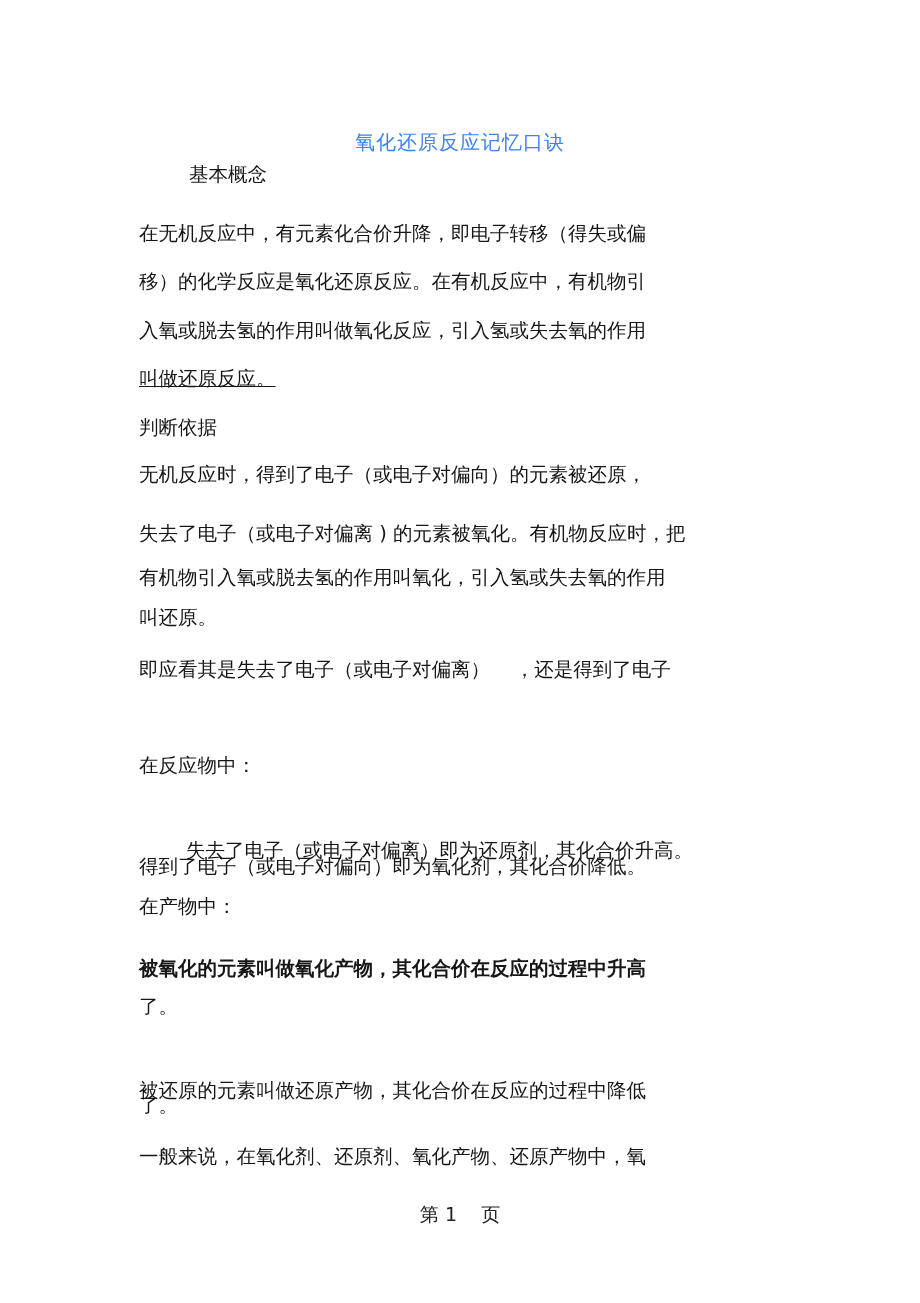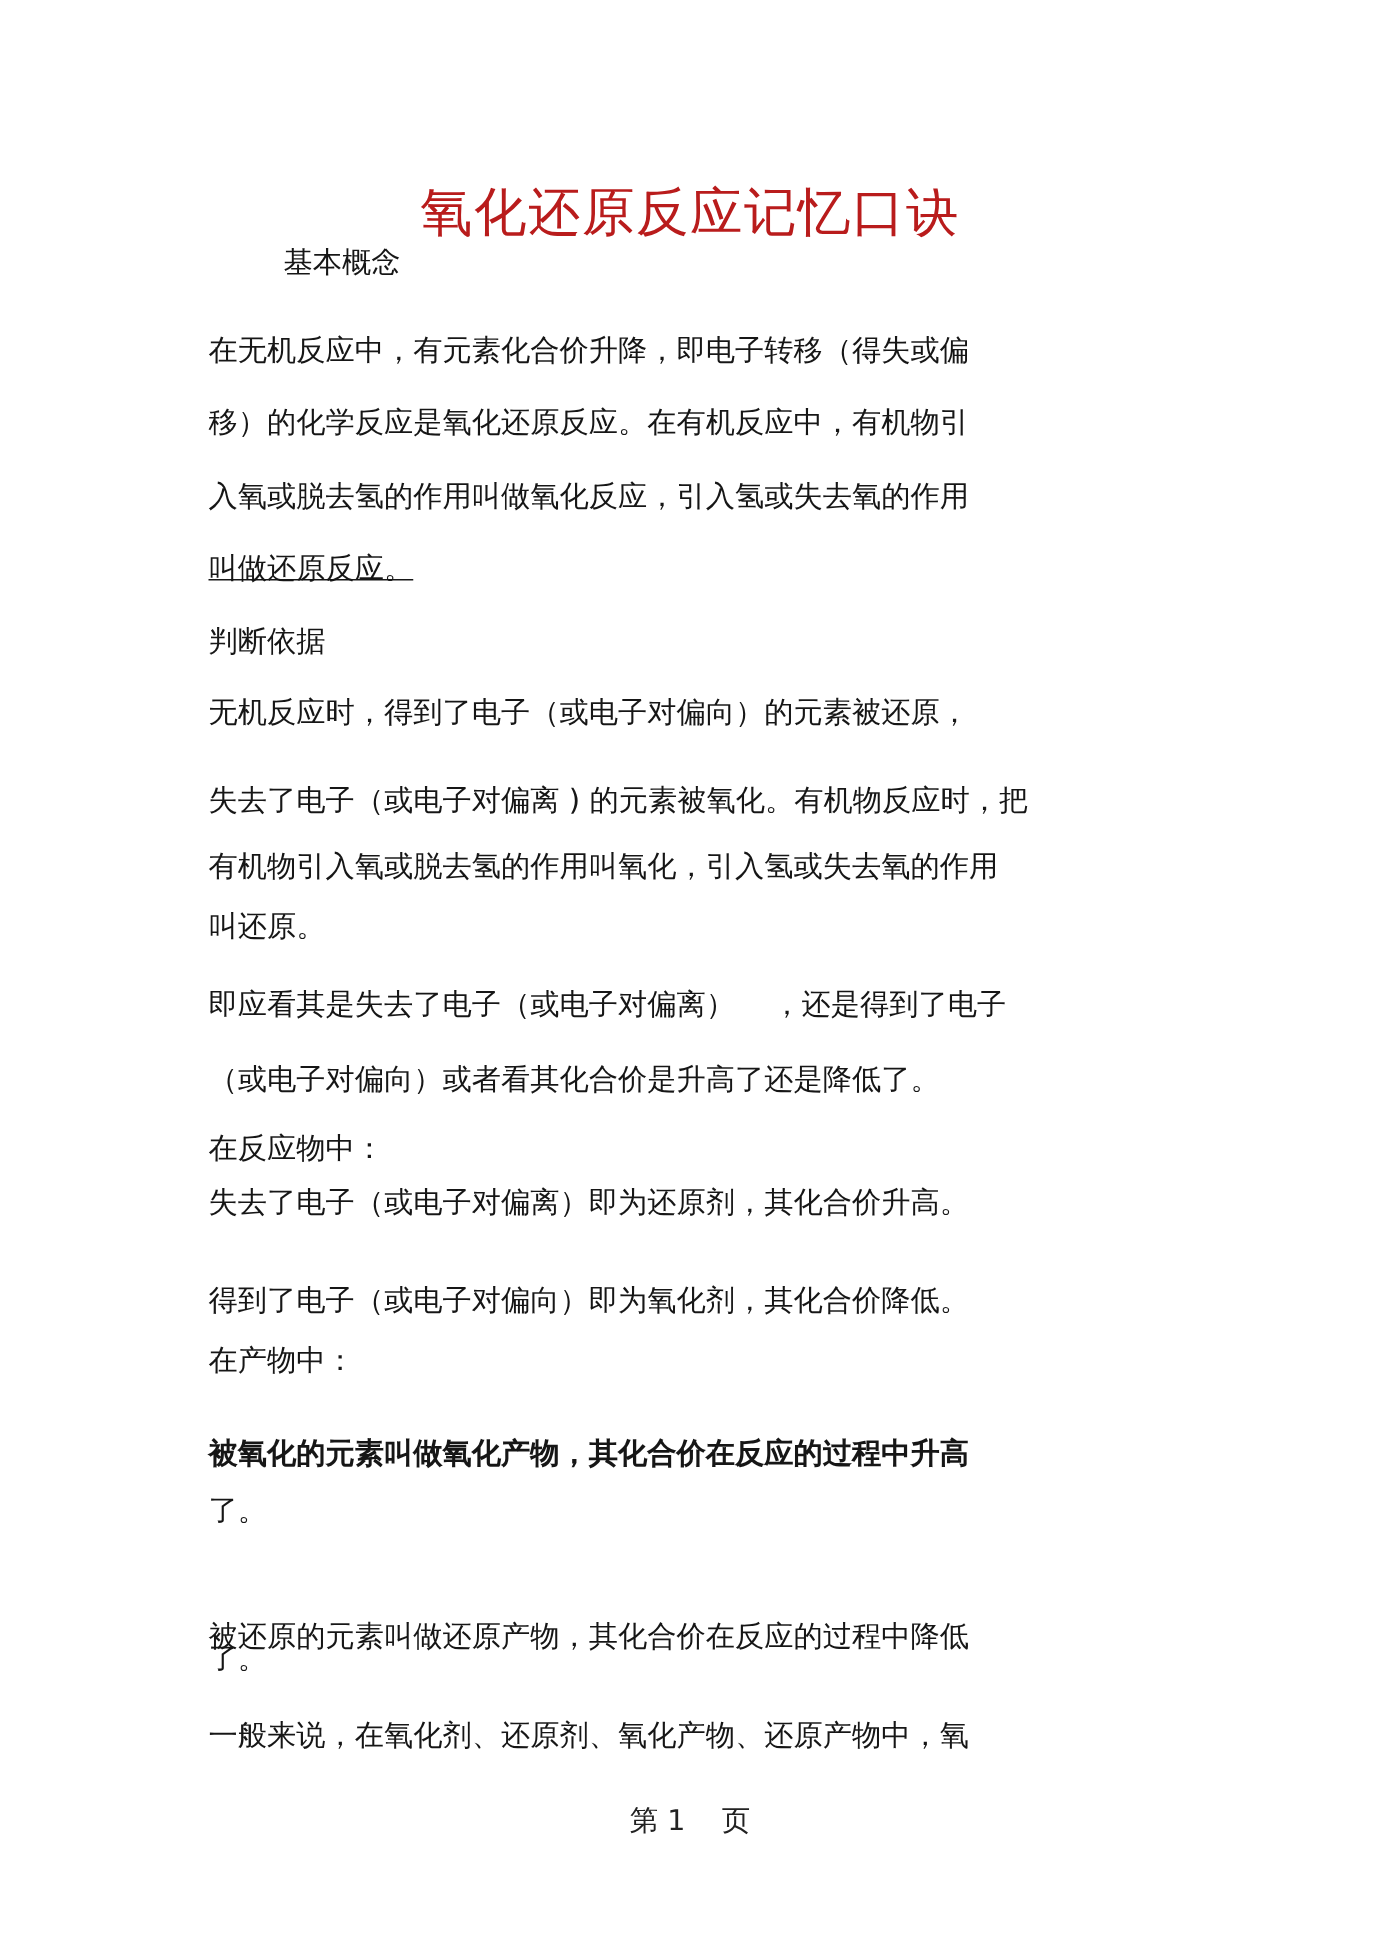--- a/index.html
+++ b/index.html
@@ -21,24 +21,24 @@
       width: 920px;
       height: 1303px;
       background: #ffffff;
     }
     .title {
       position: absolute;
       left: 0;
       width: 920px;
       top: 122px;
       text-align: center;
-      font-size: 35px;
+      font-size: 20px;
       line-height: 40px;
       letter-spacing: 1px;
-      color: #b91c1c;
+      color: #3b82f6;
     }
     .line {
       position: absolute;
       left: 139px;
       font-size: 19.5px;
       line-height: 28px;
       white-space: nowrap;
       color: #161616;
     }
     .footer {
@@ -63,23 +63,22 @@
   <div class="line" style="top:220px;">在无机反应中，有元素化合价升降，即电子转移（得失或偏</div>
   <div class="line" style="top:268px;">移）的化学反应是氧化还原反应。在有机反应中，有机物引</div>
   <div class="line" style="top:317px;">入氧或脱去氢的作用叫做氧化反应，引入氢或失去氧的作用</div>
   <div class="line" style="top:365px;text-decoration:underline;">叫做还原反应。</div>
   <div class="line" style="top:414px;">判断依据</div>
   <div class="line" style="top:461px;">无机反应时，得到了电子（或电子对偏向）的元素被还原，</div>
   <div class="line" style="top:520px;">失去了电子（或电子对偏离 ) 的元素被氧化。有机物反应时，把</div>
   <div class="line" style="top:564px;">有机物引入氧或脱去氢的作用叫氧化，引入氢或失去氧的作用</div>
   <div class="line" style="top:604px;">叫还原。</div>
   <div class="line" style="top:656px;white-space:pre;">即应看其是失去了电子（或电子对偏离）    ，还是得到了电子</div>
-  <div class="line" style="top:706px;">（或电子对偏向）或者看其化合价是升高了还是降低了。</div>
   <div class="line" style="top:752px;">在反应物中：</div>
-  <div class="line" style="top:788px;">失去了电子（或电子对偏离）即为还原剂，其化合价升高。</div>
+  <div class="line" style="top:837px;margin-left:47px;">失去了电子（或电子对偏离）即为还原剂，其化合价升高。</div>
   <div class="line" style="top:853px;">得到了电子（或电子对偏向）即为氧化剂，其化合价降低。</div>
   <div class="line" style="top:893px;">在产物中：</div>
   <div class="line" style="top:955px;font-weight:bold;">被氧化的元素叫做氧化产物，其化合价在反应的过程中升高</div>
   <div class="line" style="top:993px;">了。</div>
   <div class="line" style="top:1053px;margin-top:24px;">被还原的元素叫做还原产物，其化合价在反应的过程中降低</div>
   <div class="line" style="top:1092px;">了。</div>
   <div class="line" style="top:1143px;">一般来说，在氧化剂、还原剂、氧化产物、还原产物中，氧</div>
 
   <div class="footer">第 1    页</div>
 </div>

